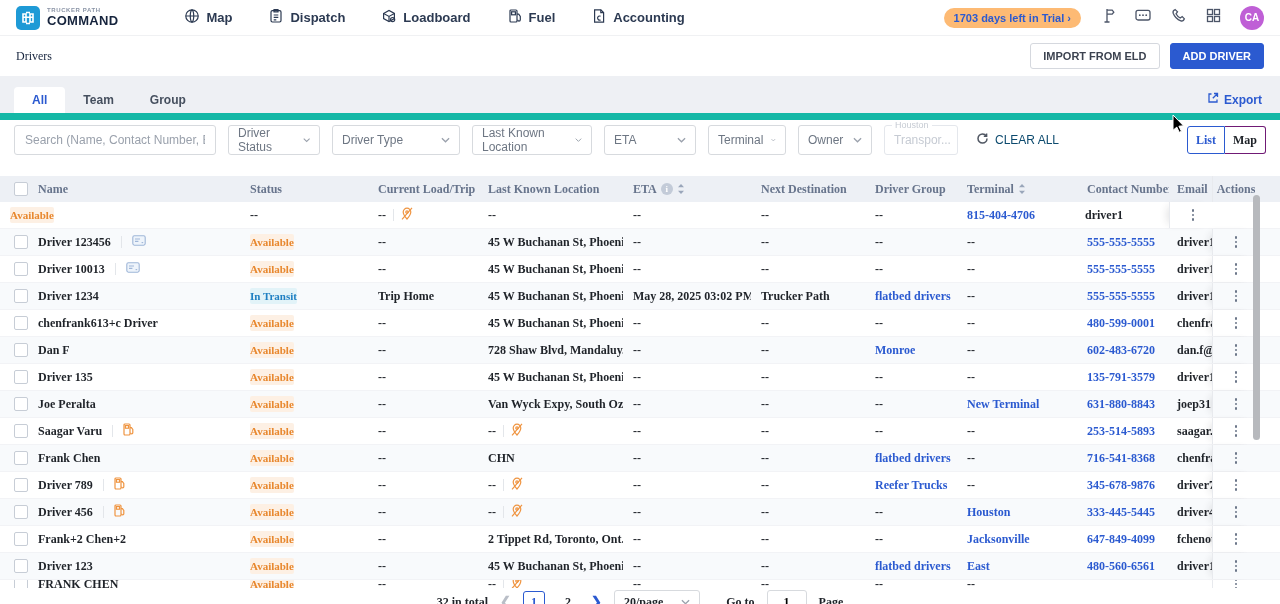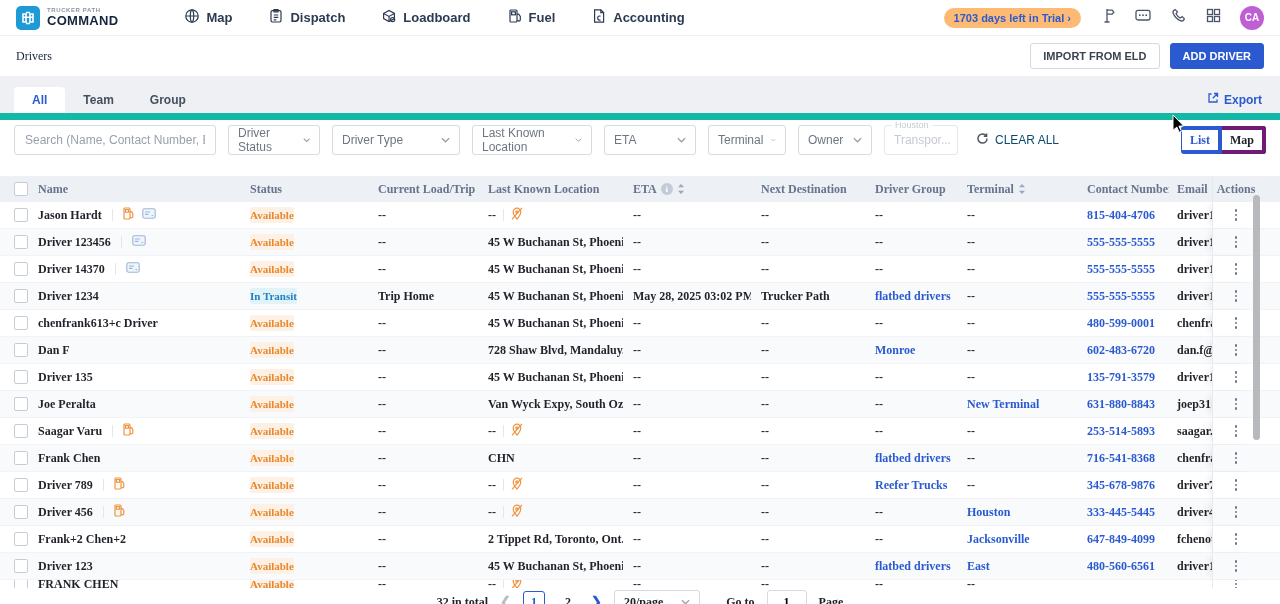--- a/index.html
+++ b/index.html
@@ -57,21 +57,21 @@
   .chev { width:9px; height:6px; margin-left:8px; }
   .chev path { stroke:#9aa1ac; stroke-width:1.4; fill:none; }
   .carrier { position:relative; width:74px; border-color:#e4e7ec; color:#c6cbd3; }
   .carrier .flabel { position:absolute; top:-6px; left:7px; background:#fff; padding:0 3px;
     font-size:9px; color:#c6cbd3; }
   .clearall { display:flex; align-items:center; gap:6px; font-size:12px; color:#0c4a6e;
     cursor:pointer; margin-left:6px; }
   .clearall svg { stroke:#4f5662; fill:none; stroke-width:1.5; }
   .viewtoggle { margin-left:auto; display:flex; font-family:"Liberation Serif",serif; }
   .vbtn { height:28px; min-width:36px; padding:0 8px; display:flex; align-items:center;
-    justify-content:center; font-size:12px; font-weight:700; border:4px solid #701a75;
+    justify-content:center; font-size:12px; font-weight:700; border:1px solid #701a75;
     background:#fff; color:#1f2329; cursor:pointer; }
   .vbtn.first { border-radius:3px 0 0 3px; }
   .vbtn.last { border-radius:0 3px 3px 0; border-left:none; }
   .vbtn.active { color:#2b5ad0; border-color:#2b5ad0; border-left:1px solid #2b5ad0; }
 
   
   .table { font-family:"Liberation Serif",serif; position:relative; margin-top:16px; }
   .trow, .thead { display:grid;
     grid-template-columns:240px 128px 110px 145px 128px 114px 92px 120px 92px 43px 43px; }
   .thead { height:26px; background:#edf0f5; color:#67748c; font-size:12px; font-weight:700; }
@@ -316,41 +316,20 @@
       </div>
     <div class="cell" style="padding-left:8px">
         <span>Email</span>
       </div>
     <div class="cell c-actions" style="box-shadow:none">
         <span>Actions</span>
       </div>
   </div>
   <div>
       <div class="trow">
-        <div class="cell c-name">
-          <span class="cbox"></span>
-          <span>Jason Hardt</span>
-          <span class="vdiv"></span>
-          <span class="rowicons">
-            <span class="rowicon"><svg width="11" height="13" viewBox="0 0 11 13">
-                <g fill="none" stroke="#ef9440" stroke-width="1.2">
-                  <rect x="1" y="1" width="6" height="11" rx="1"></rect>
-                  <rect x="2.4" y="2.6" width="3.2" height="2.6"></rect>
-                  <path d="M7 4.6h1.4l1.4 1.9v3.2a1.1 1.1 0 0 1-2.2 0"></path>
-                </g>
-              </svg></span>
-            <span class="rowicon"><svg width="14" height="11" viewBox="0 0 14 11">
-                <g fill="none" stroke="#9fb6d8" stroke-width="1.1">
-                  <rect x="0.8" y="0.8" width="12.4" height="9.4" rx="1.6" fill="#eef4fb"></rect>
-                  <path d="M3 4h5M3 6.4h3.4"></path>
-                  <path d="M9.6 7.6h1.6"></path>
-                </g>
-              </svg></span>
-          </span>
-        </div>
         <div class="cell">
           <span class="badge" style="background: rgb(253, 240, 228); color: rgb(232, 136, 47);">Available</span>
         </div>
         <div class="cell">--</div>
         <div class="cell">
           <span>--</span>
           <span class="vdiv" style="margin: 0px 7px;"></span>
           <span class="rowicon"><svg width="12" height="13" viewBox="0 0 12 13">
               <g fill="none" stroke="#ef9440" stroke-width="1.2">
                 <path d="M6 1.2a3.8 3.8 0 0 1 3.8 3.8C9.8 7.8 6 12 6 12S2.2 7.8 2.2 5A3.8 3.8 0 0 1 6 1.2z"></path>
@@ -417,21 +396,21 @@
           <span class="dots">
             <i></i>
             <i></i>
             <i></i>
           </span>
         </div>
       </div>
       <div class="trow">
         <div class="cell c-name">
           <span class="cbox"></span>
-          <span>Driver 14370</span>
+          <span>Driver 10013</span>
           <span class="vdiv"></span>
           <span class="rowicons">
             <span class="rowicon"><svg width="14" height="11" viewBox="0 0 14 11">
                 <g fill="none" stroke="#9fb6d8" stroke-width="1.1">
                   <rect x="0.8" y="0.8" width="12.4" height="9.4" rx="1.6" fill="#eef4fb"></rect>
                   <path d="M3 4h5M3 6.4h3.4"></path>
                   <path d="M9.6 7.6h1.6"></path>
                 </g>
               </svg></span>
           </span>

